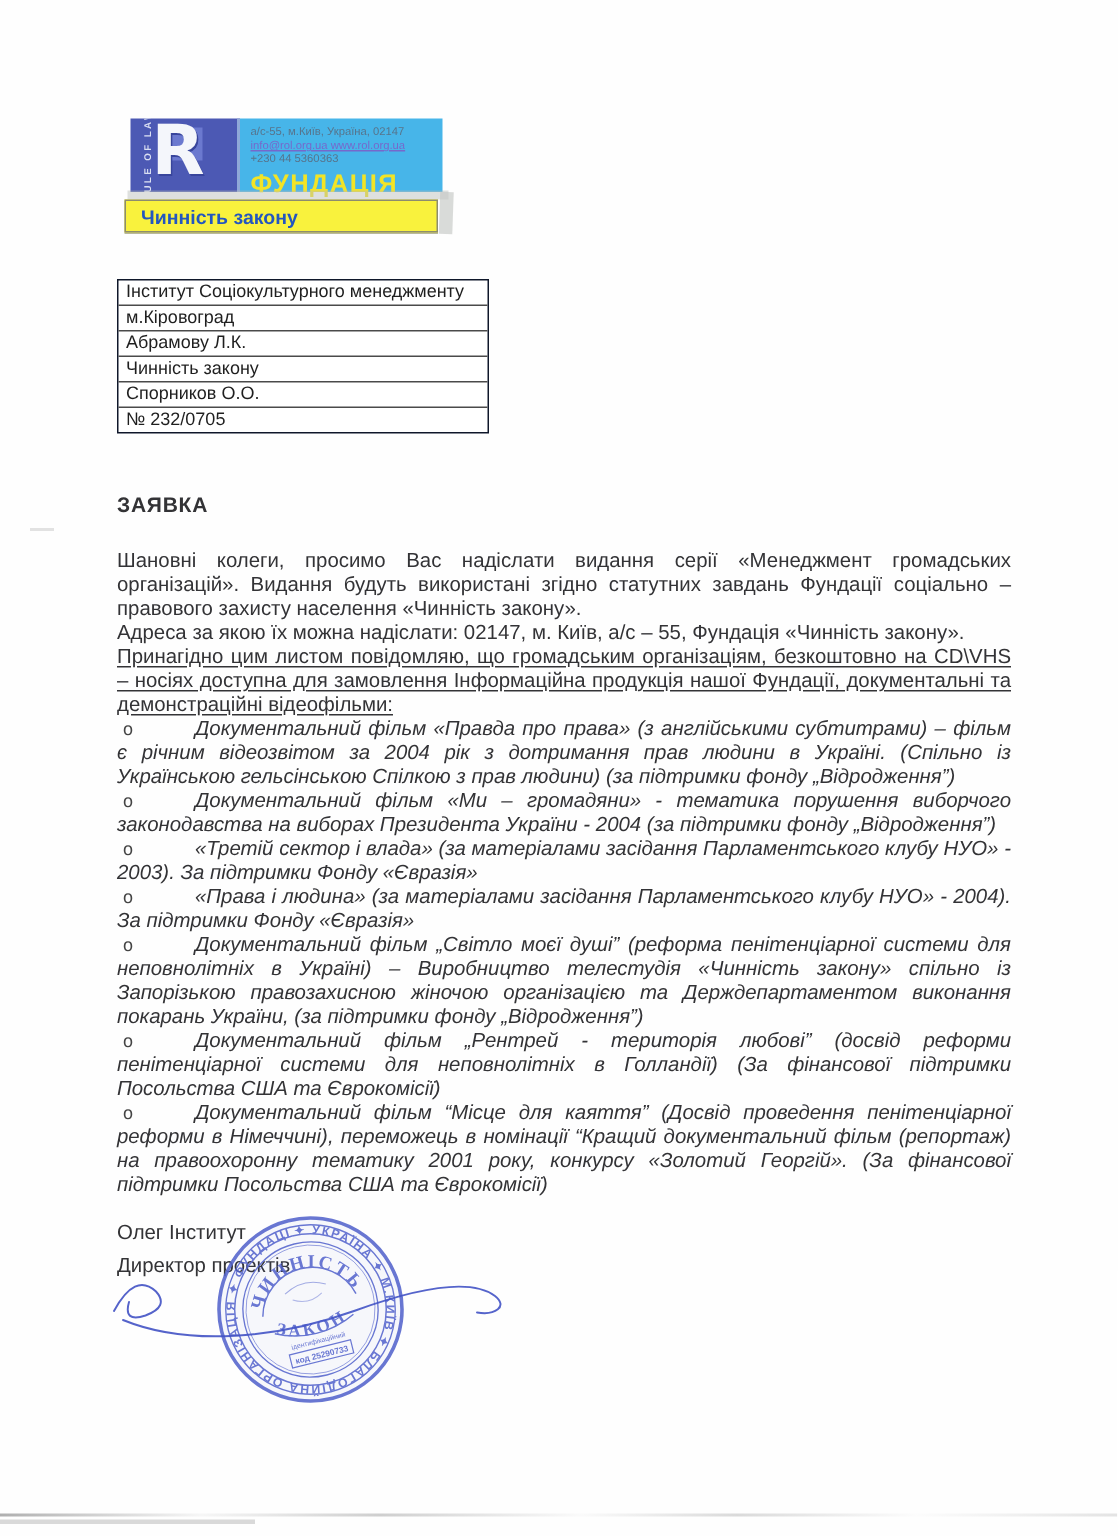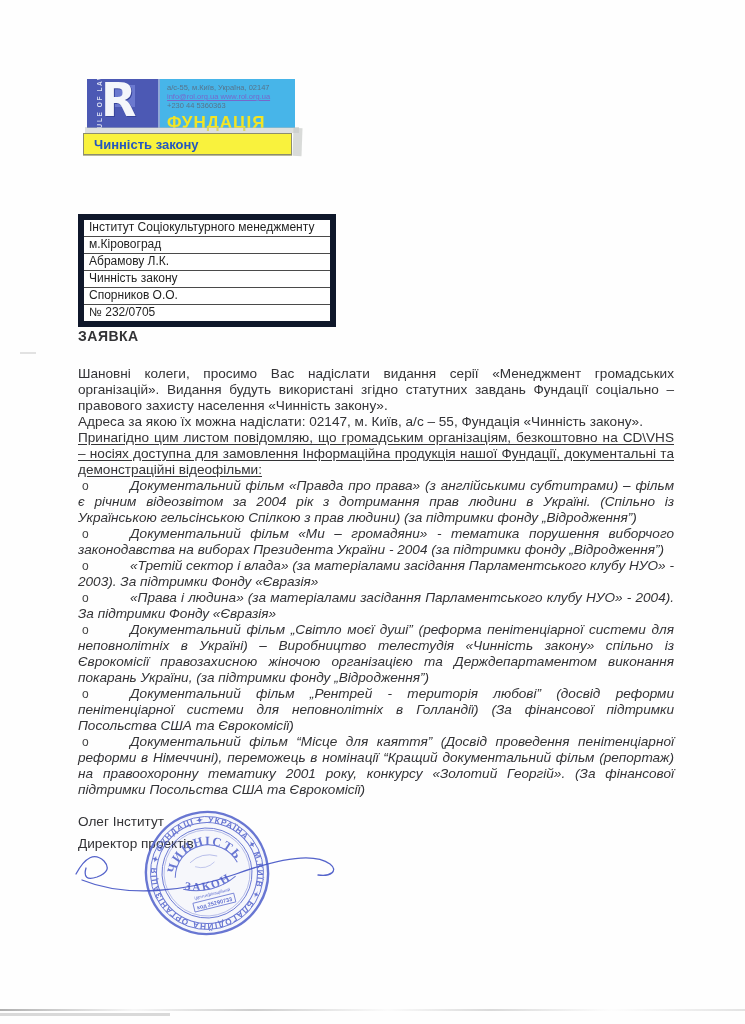--- a/index.html
+++ b/index.html
@@ -18,22 +18,22 @@
   .tinyline.link{color:#7668cc;text-decoration:underline;}
   .fundword{margin-top:3px;font-size:17px;font-weight:bold;letter-spacing:1px;color:#f2e426;
         text-transform:uppercase;filter:blur(0.2px);}
   .banner{position:absolute;left:83px;top:133px;width:207px;height:20px;background:#f9f23d;
         border:1px solid #8d8d6e;box-shadow:0 1px 0 #b9b99a;display:flex;align-items:center;}
   .banner span{padding-left:10px;font-size:13px;font-weight:bold;color:#2356c0;}
   .paper-tag{position:absolute;left:293px;top:128px;width:9px;height:28px;background:#c4c8c4;
         opacity:.65;transform:rotate(2deg);}
   .scan-band{position:absolute;left:85px;top:127px;width:214px;height:6px;background:#b9bdb9;opacity:.45;}
   
-  .recip{position:absolute;left:78px;top:186px;width:246px;border:6px solid #0f172a;
-        font-size:12px;color:#1f1f1f;background:#fff;margin-top:28px;}
+  .recip{position:absolute;left:78px;top:186px;width:246px;border:1px solid #0f172a;
+        font-size:12px;color:#1f1f1f;background:#fff;}
   .recip .row{border-top:1px solid #4a4a4a;padding:1px 5px 2px 5px;line-height:13px;white-space:nowrap;}
   .recip .row:first-child{border-top:none;}
   
   .content{position:absolute;left:78px;top:328px;width:596px;font-size:13.6px;line-height:16px;
         color:#333336;}
   .content h1{font-size:14px;font-weight:bold;margin:0 0 22px 0;letter-spacing:.5px;}
   .content p{margin:0;text-align:justify;}
   .para3{text-decoration:underline;text-underline-offset:2px;}
   .bullet{position:relative;}
   .bullet .marker{position:absolute;left:4px;top:0;font-style:normal;font-size:12px;color:#444;}
@@ -102,21 +102,21 @@
     <div class="bullet">
       <span class="marker">o</span>
       <p>«Третій сектор і влада» (за матеріалами засідання Парламентського клубу НУО» - 2003). За підтримки Фонду «Євразія»</p>
     </div>
     <div class="bullet">
       <span class="marker">o</span>
       <p>«Права і людина» (за матеріалами засідання Парламентського клубу НУО» - 2004). За підтримки Фонду «Євразія»</p>
     </div>
     <div class="bullet">
       <span class="marker">o</span>
-      <p>Документальний фільм „Світло моєї душі” (реформа пенітенціарної системи для неповнолітніх в Україні) – Виробництво телестудія «Чинність закону» спільно із Єврокомісії правозахисною жіночою організацією та Держдепартаментом виконання покарань України, (за підтримки фонду „Відродження”)</p>
+      <p>Документальний фільм „Світло моєї душі” (реформа пенітенціарної системи для неповнолітніх в Україні) – Виробництво телестудія «Чинність закону» спільно із Запорізькою правозахисною жіночою організацією та Держдепартаментом виконання покарань України, (за підтримки фонду „Відродження”)</p>
     </div>
     <div class="bullet">
       <span class="marker">o</span>
       <p>Документальний фільм „Рентрей - територія любові” (досвід реформи пенітенціарної системи для неповнолітніх в Голландії) (За фінансової підтримки Посольства США та Єврокомісії)</p>
     </div>
     <div class="bullet">
       <span class="marker">o</span>
       <p>Документальний фільм “Місце для каяття” (Досвід проведення пенітенціарної реформи в Німеччині), переможець в номінації “Кращий документальний фільм (репортаж) на правоохоронну тематику 2001 року, конкурсу «Золотий Георгій». (За фінансової підтримки Посольства США та Єврокомісії)</p>
     </div>
 

